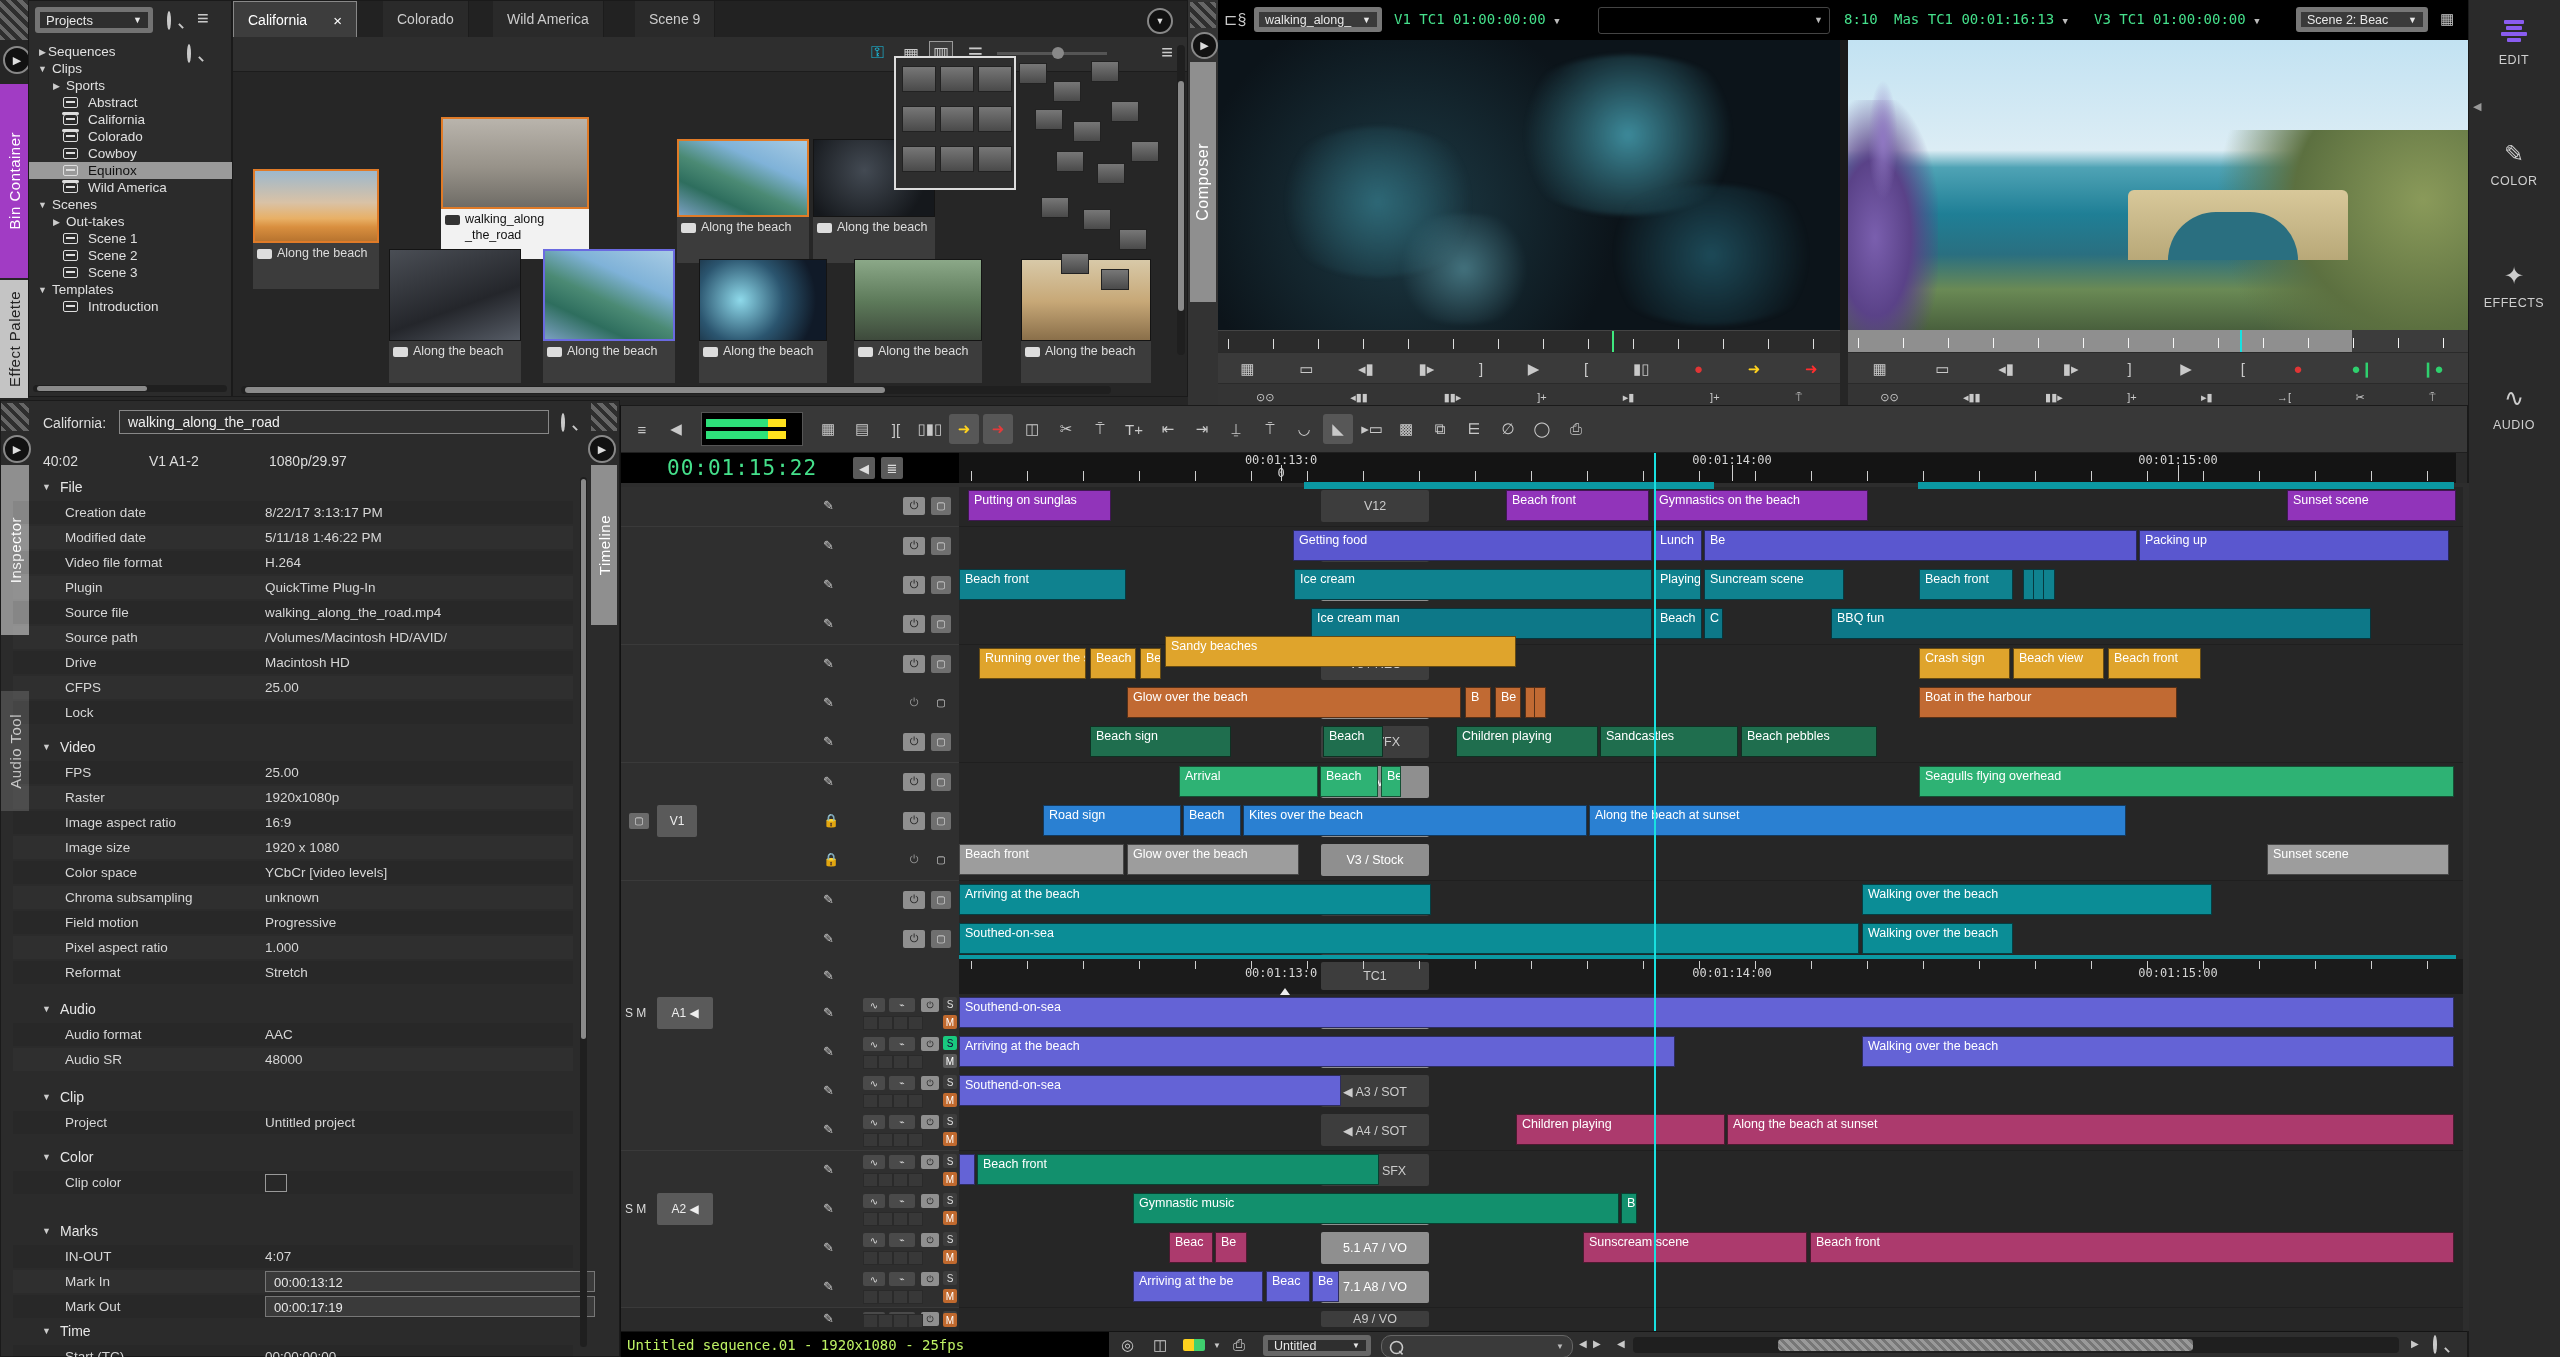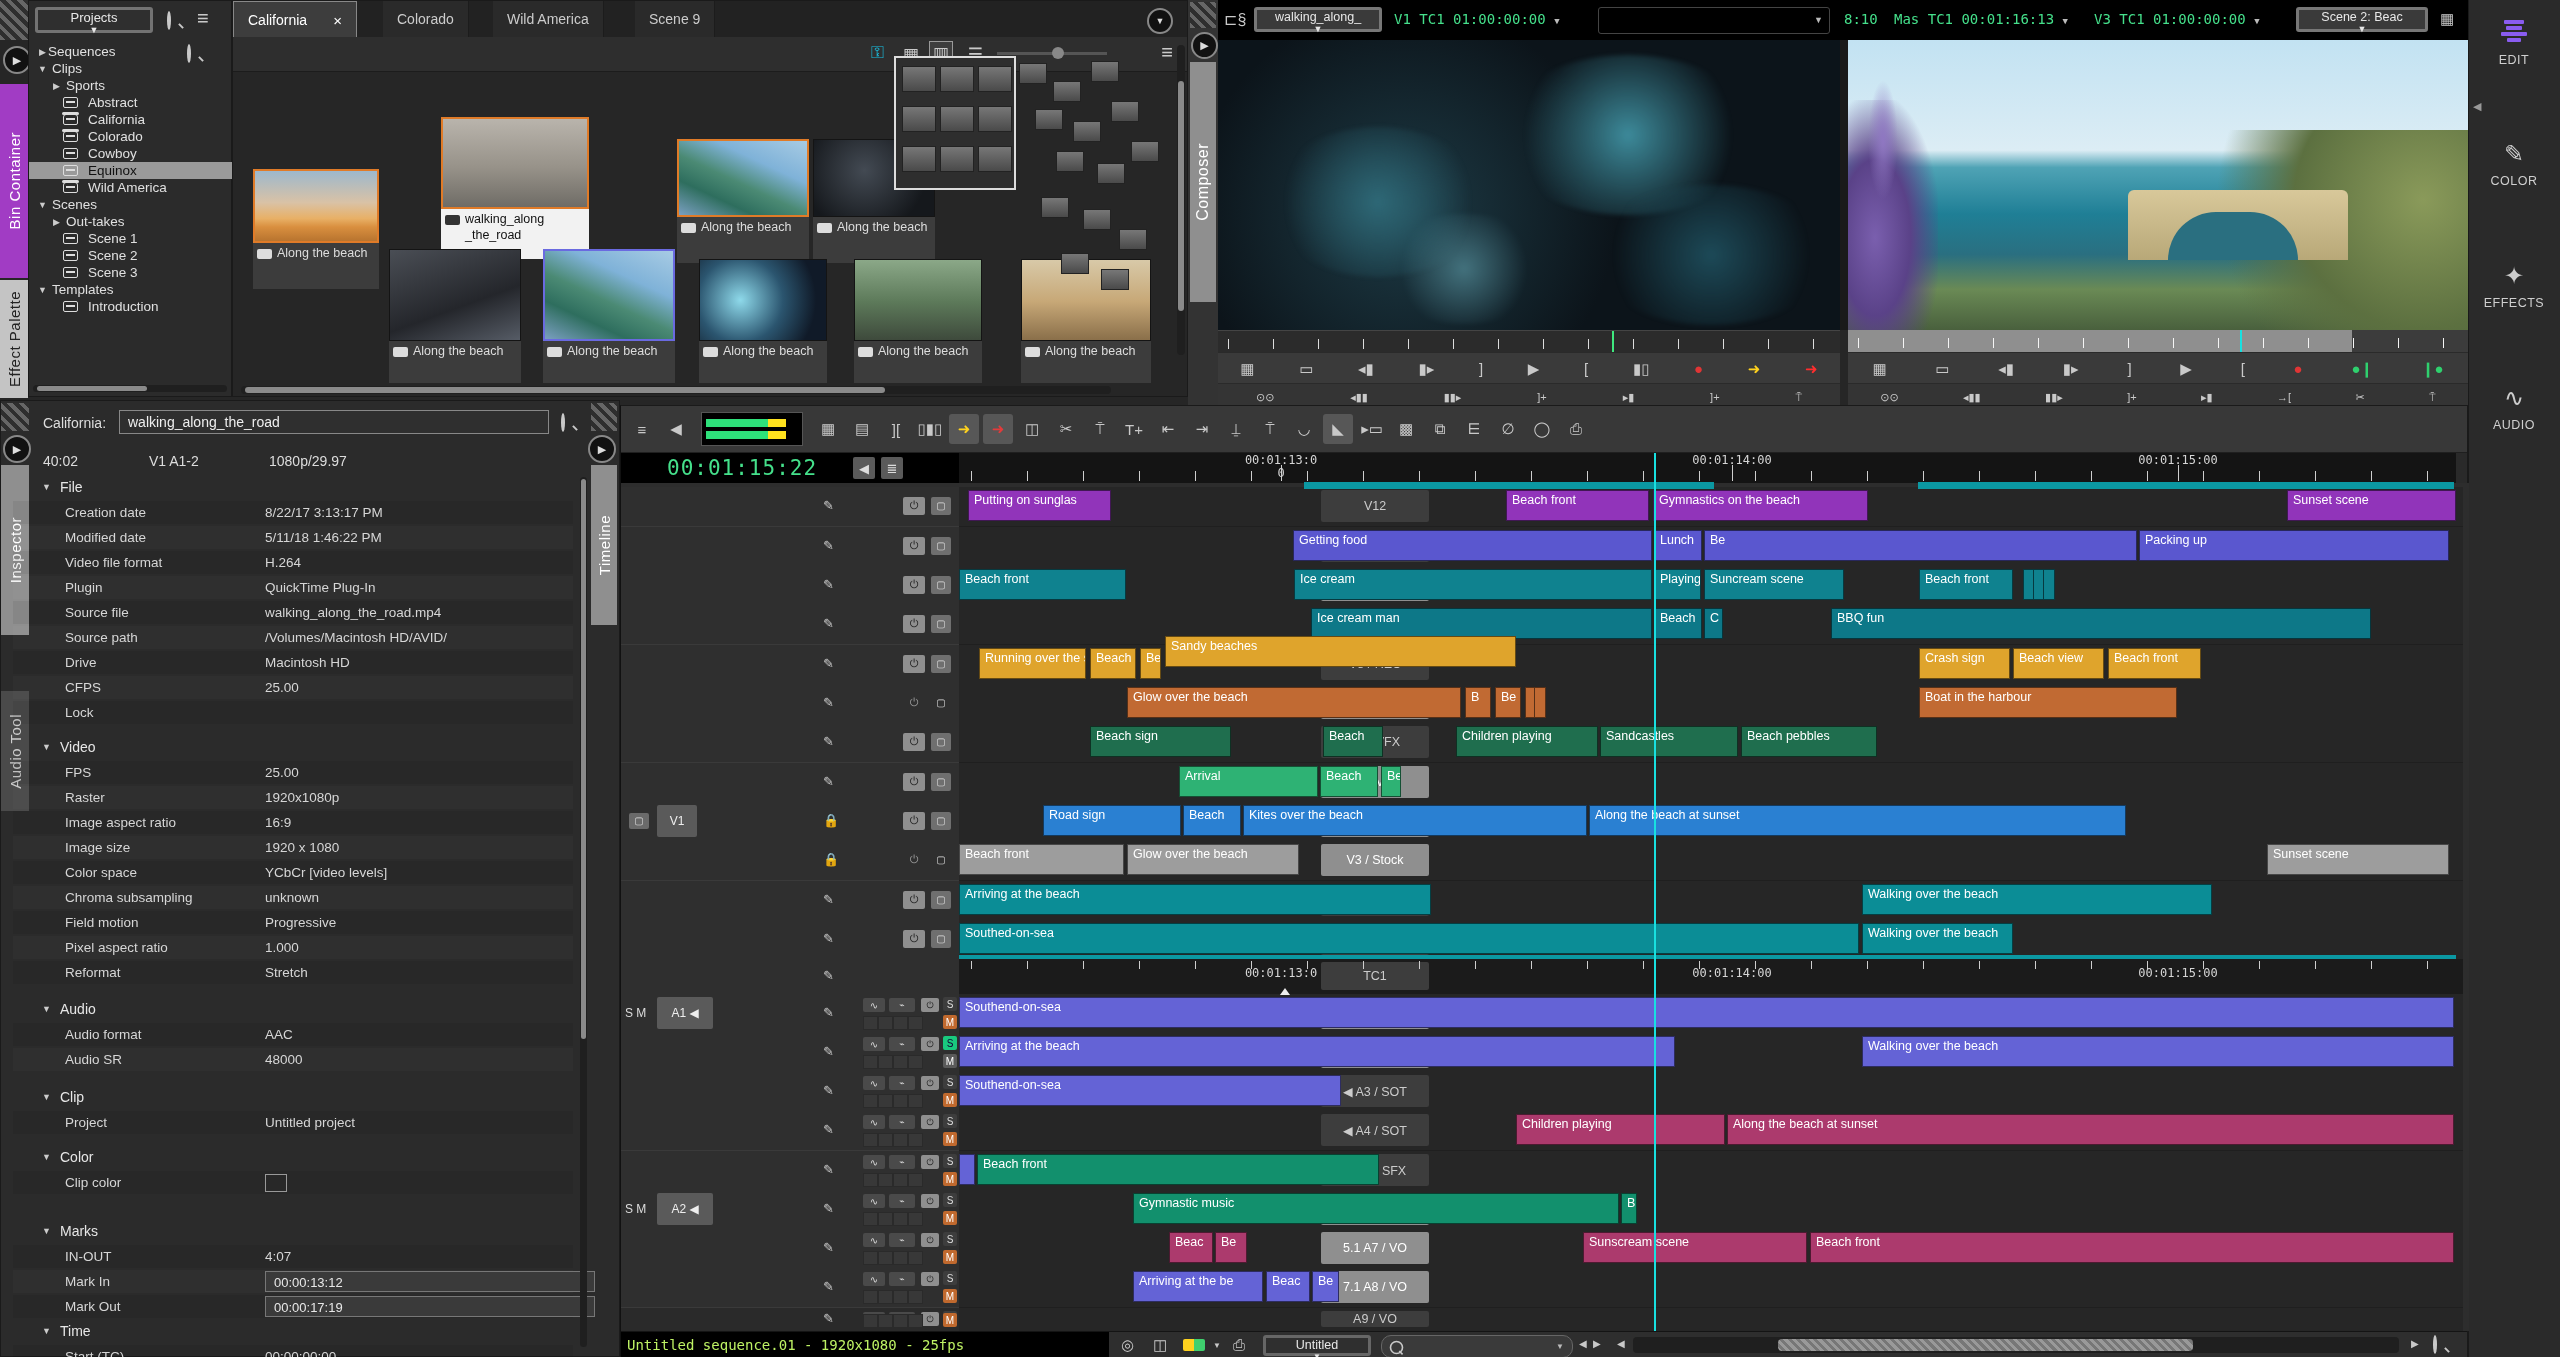--- a/index.html
+++ b/index.html
@@ -7,21 +7,21 @@
          font-family:"Liberation Sans",sans-serif;color:#ddd;font-size:13px;-webkit-font-smoothing:antialiased;}
   .abs{position:absolute;}
   .mono{font-family:"DejaVu Sans Mono",monospace;}
   
   .vstrip{position:absolute;display:flex;align-items:center;justify-content:center;}
   .vtext{writing-mode:vertical-rl;transform:rotate(180deg);font-size:15px;letter-spacing:.5px;white-space:nowrap;}
   .hatch{background:repeating-linear-gradient(45deg,#666 0 4px,#2e2e2e 4px 8px);}
   .playcirc{border-radius:50%;background:#111;border:2px solid #888;display:flex;align-items:center;justify-content:center;color:#ddd;font-size:11px;}
   
   .panel{position:absolute;background:#2e2e2e;border:1px solid #1a1a1a;box-sizing:border-box;}
-  .ddbox{background:#2f2f2f;border:3px solid #737373;border-radius:3px;color:#e8e8e8;display:flex;align-items:center;padding:0 6px;justify-content:space-between;box-sizing:border-box;flex-direction:column;}
+  .ddbox{background:#2f2f2f;border:5px solid #737373;border-radius:3px;color:#e8e8e8;display:flex;align-items:center;padding:0 6px;justify-content:space-between;box-sizing:border-box;}
   .icon{color:#c9c9c9;display:inline-flex;align-items:center;justify-content:center;}
   .search-ico{width:13px;height:13px;border:2px solid #c9c9c9;border-radius:50%;position:relative;}
   .search-ico::after{content:"";position:absolute;width:2px;height:6px;background:#c9c9c9;left:11px;top:10px;transform:rotate(-45deg);}
   
   .tree-row{position:absolute;left:0;width:100%;height:17px;display:flex;align-items:center;color:#e0e0e0;font-size:13.5px;}
   .tree-row.sel{background:#9a9a9a;color:#111;}
   .tw{display:inline-block;width:11px;font-size:9px;color:#ccc;text-align:center;}
   .binico{display:inline-block;width:15px;height:11px;border:1.5px solid #ddd;border-radius:2px;margin-right:8px;position:relative;box-sizing:border-box;}
   .binico::after{content:"";position:absolute;left:2px;right:2px;top:3px;height:1.5px;background:#ddd;}
   .binico.open{border-radius:3px 3px 2px 2px;}
@@ -966,20 +966,21 @@
         <div class="tl-clip" style="left: 913px; top: 204px; width: 5px; height: 31px; background: rgb(193, 106, 51);"></div>
         <div class="tl-clip" style="left: 1298px; top: 204px; width: 258px; height: 31px; background: rgb(193, 106, 51);"><span>Boat in the harbour</span></div>
         <div class="tl-clip" style="left: 469px; top: 243px; width: 141px; height: 31px; background: rgb(31, 110, 78);"><span>Beach sign</span></div>
         <div class="tl-clip" style="left: 702px; top: 243px; width: 60px; height: 31px; background: rgb(31, 110, 78);"><span>Beach</span></div>
         <div class="tl-clip" style="left: 835px; top: 243px; width: 142px; height: 31px; background: rgb(31, 110, 78);"><span>Children playing</span></div>
         <div class="tl-clip" style="left: 979px; top: 243px; width: 138px; height: 31px; background: rgb(31, 110, 78);"><span>Sandcastles</span></div>
         <div class="tl-clip" style="left: 1120px; top: 243px; width: 136px; height: 31px; background: rgb(31, 110, 78);"><span>Beach pebbles</span></div>
         <div class="tl-clip" style="left: 558px; top: 283px; width: 139px; height: 31px; background: rgb(46, 178, 116);"><span>Arrival</span></div>
         <div class="tl-clip" style="left: 699px; top: 283px; width: 58px; height: 31px; background: rgb(46, 178, 116);"><span>Beach</span></div>
         <div class="tl-clip" style="left: 760px; top: 283px; width: 20px; height: 31px; background: rgb(46, 178, 116);"><span>Be</span></div>
+        <div class="tl-clip" style="left: 1298px; top: 283px; width: 535px; height: 31px; background: rgb(46, 178, 116);"><span>Seagulls flying overhead</span></div>
         <div class="tl-clip" style="left: 422px; top: 322px; width: 138px; height: 31px; background: rgb(42, 128, 210);"><span>Road sign</span></div>
         <div class="tl-clip" style="left: 562px; top: 322px; width: 58px; height: 31px; background: rgb(42, 128, 210);"><span>Beach</span></div>
         <div class="tl-clip" style="left: 622px; top: 322px; width: 344px; height: 31px; background: rgb(42, 128, 210);"><span>Kites over the beach</span></div>
         <div class="tl-clip" style="left: 968px; top: 322px; width: 537px; height: 31px; background: rgb(42, 128, 210);"><span>Along the beach at sunset</span></div>
         <div class="tl-clip" style="left: 338px; top: 361px; width: 165px; height: 31px; background: rgb(157, 157, 157);"><span>Beach front</span></div>
         <div class="tl-clip" style="left: 506px; top: 361px; width: 172px; height: 31px; background: rgb(157, 157, 157);"><span>Glow over the beach</span></div>
         <div class="tl-clip" style="left: 1646px; top: 361px; width: 182px; height: 31px; background: rgb(157, 157, 157);"><span>Sunset scene</span></div>
         <div class="tl-clip" style="left: 338px; top: 401px; width: 472px; height: 31px; background: rgb(11, 141, 150);"><span>Arriving at the beach</span></div>
         <div class="tl-clip" style="left: 1241px; top: 401px; width: 350px; height: 31px; background: rgb(11, 141, 150);"><span>Walking over the beach</span></div>
         <div class="tl-clip" style="left: 338px; top: 440px; width: 900px; height: 31px; background: rgb(11, 141, 150);"><span>Southed-on-sea</span></div>

